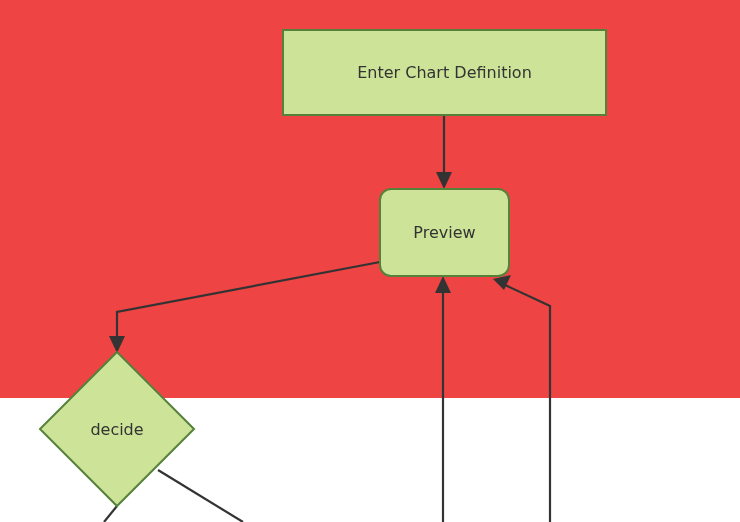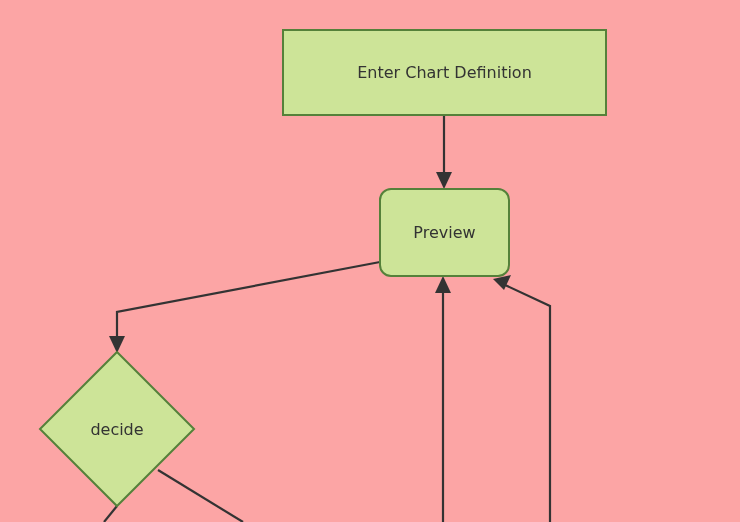--- a/index.html
+++ b/index.html
@@ -9,22 +9,22 @@
   }
   body {
     width: 740px;
     height: 522px;
     overflow: hidden;
     font-family: "DejaVu Sans", "Liberation Sans", sans-serif;
   }
   #diagram-root {
     position: relative;
     width: 740px;
-    height: 522px;
-    background: #fca5a5;
+    height: 398px;
+    background: #ef4444;
   }
   #flow-svg {
     position: absolute;
     top: 0;
     left: 0;
     width: 740px;
     height: 522px;
     display: block;
   }
   .node-shape {

